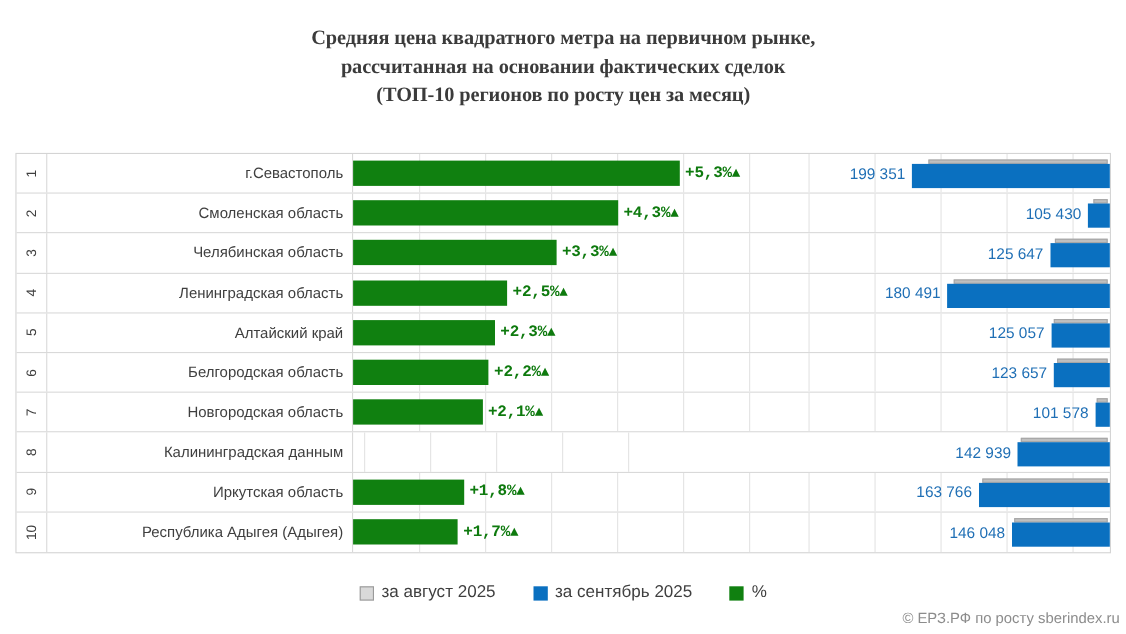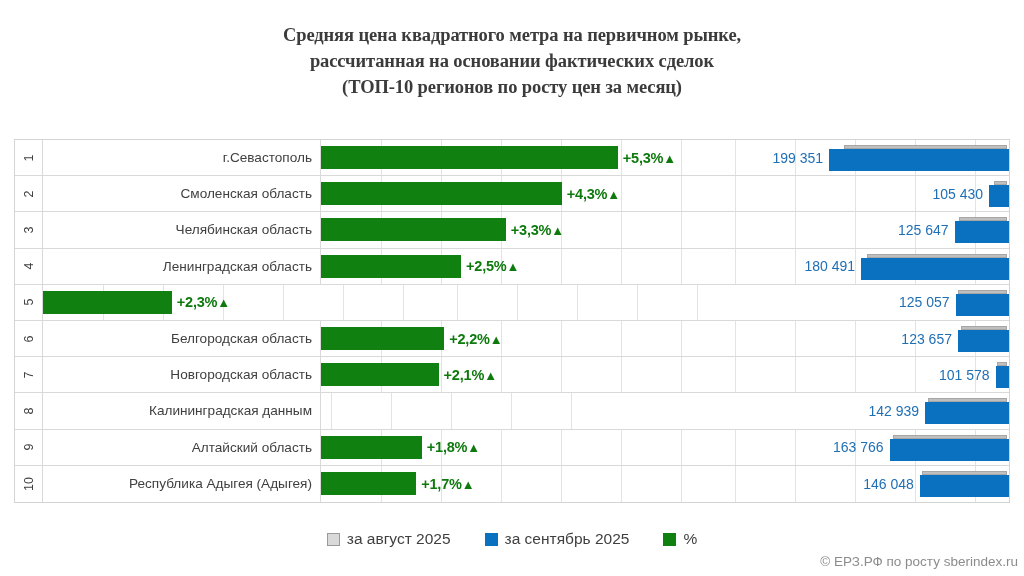--- a/index.html
+++ b/index.html
@@ -93,20 +93,21 @@
   }
 
   
   .pct-cell {
     flex: 0 0 404px;
     width: 404px;
     box-sizing: border-box;
     position: relative;
     display: flex;
     align-items: center;
+    font-family: Liberation Mono, monospace;
   }
   .pct-grid {
     position: absolute;
     inset: 0;
     pointer-events: none;
   }
   .pct-grid i {
     position: absolute;
     top: 0;
     bottom: 0;
@@ -362,20 +363,21 @@
           <div class="bars" style="width: 147.869px;">
             <div class="abar" style="width: 140.37px;"></div>
             <div class="bbar" style="width: 147.869px; background: rgb(10, 112, 192);"></div>
           </div>
         </div>
       </div>
       <div class="row">
         <div class="rank">
           <span>5</span>
         </div>
+        <div class="region">Алтайский край</div>
         <div class="pct-cell">
           <div class="pct-grid">
             <i style="left: 60px;"></i>
             <i style="left: 120px;"></i>
             <i style="left: 180px;"></i>
             <i style="left: 240px;"></i>
             <i style="left: 300px;"></i>
             <i style="left: 360px;"></i>
           </div>
           <div class="gbar" style="width: 128.8px; background: rgb(16, 128, 16);"></div>
@@ -477,21 +479,21 @@
           <div class="bars" style="width: 83.8942px;">
             <div class="abar" style="width: 79.354px;"></div>
             <div class="bbar" style="width: 83.8942px; background: rgb(10, 112, 192);"></div>
           </div>
         </div>
       </div>
       <div class="row">
         <div class="rank">
           <span>9</span>
         </div>
-        <div class="region">Алтайский область</div>
+        <div class="region">Иркутская область</div>
         <div class="pct-cell">
           <div class="pct-grid">
             <i style="left: 60px;"></i>
             <i style="left: 120px;"></i>
             <i style="left: 180px;"></i>
             <i style="left: 240px;"></i>
             <i style="left: 300px;"></i>
             <i style="left: 360px;"></i>
           </div>
           <div class="gbar" style="width: 100.8px; background: rgb(16, 128, 16);"></div>

